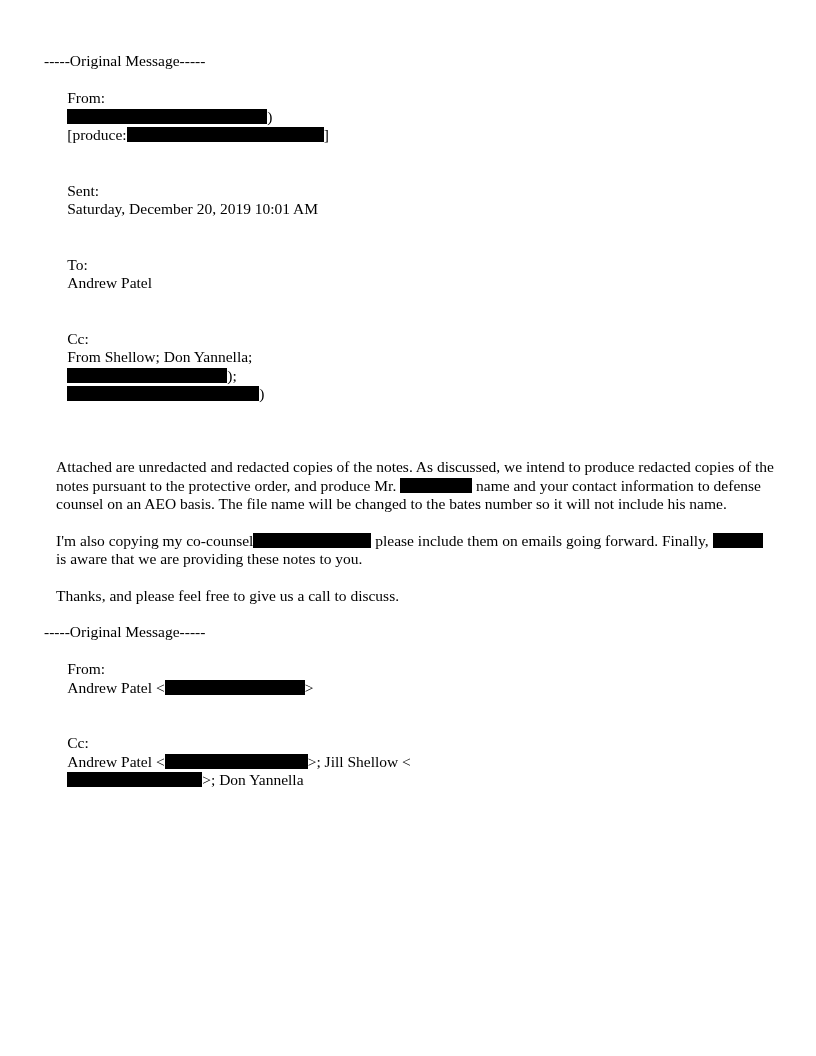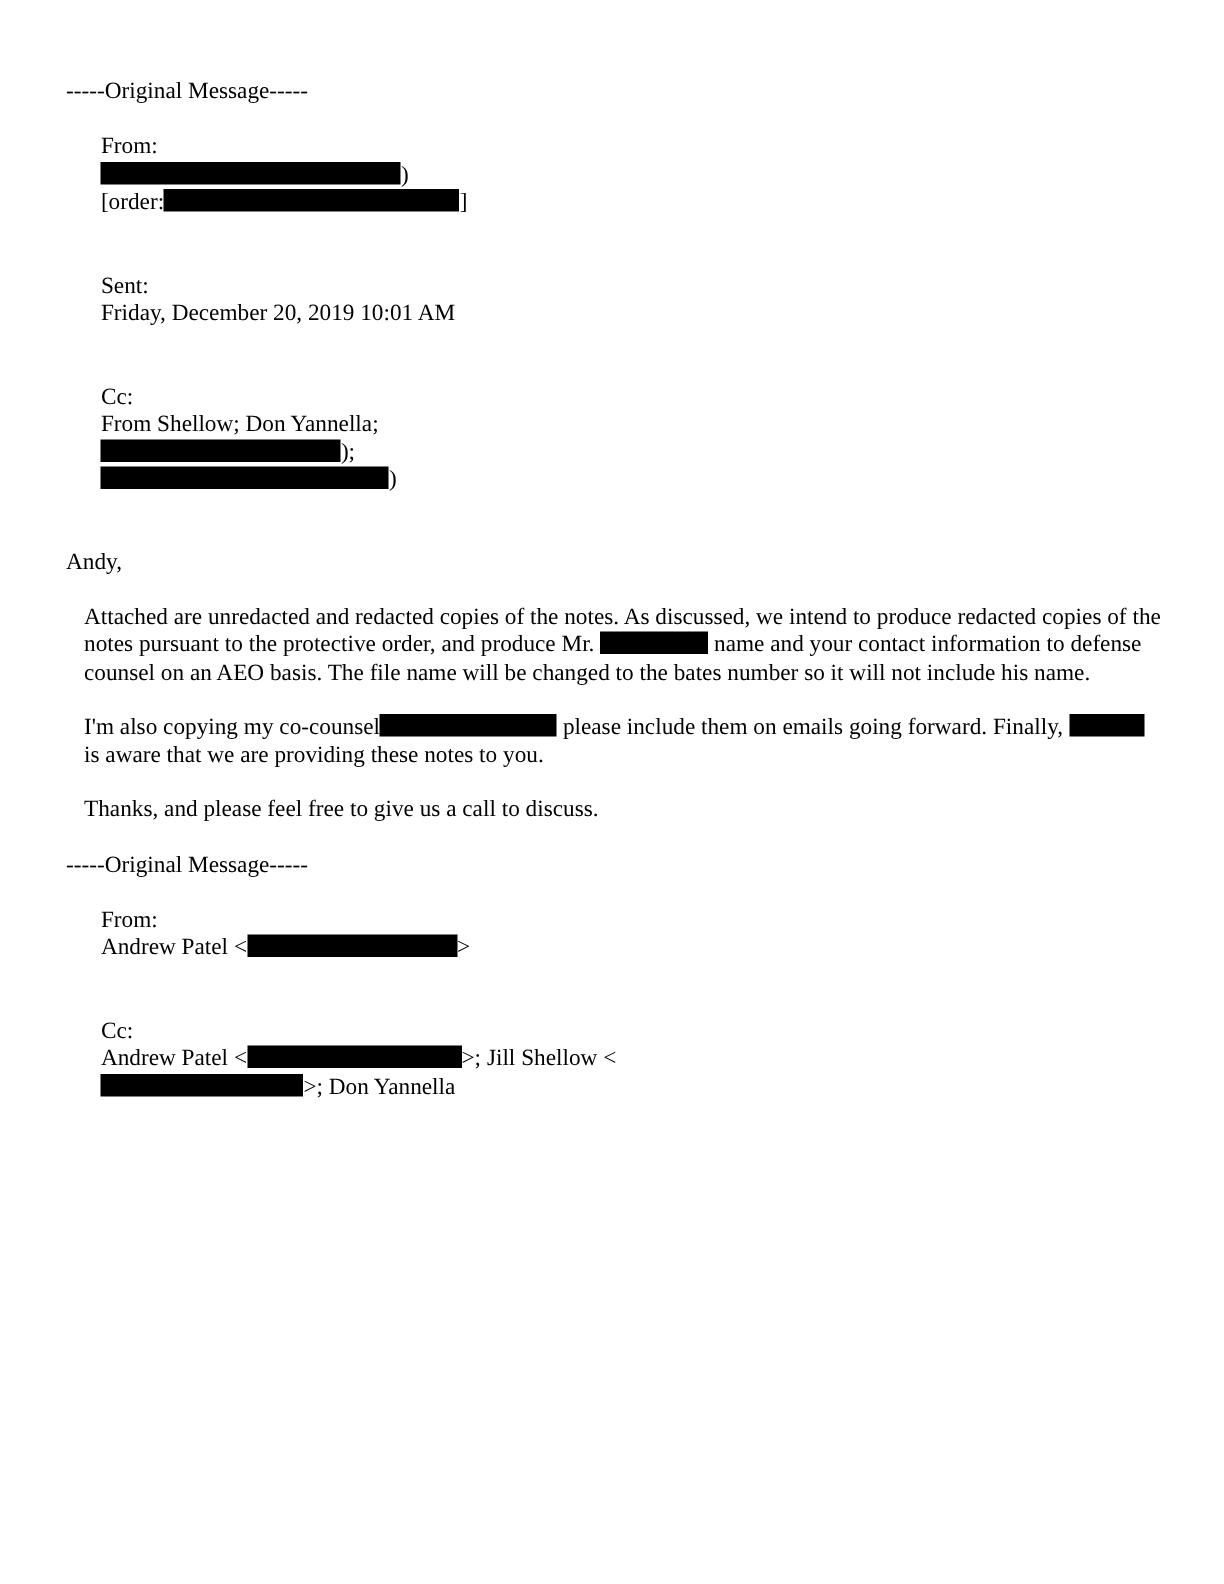--- a/index.html
+++ b/index.html
@@ -51,40 +51,43 @@
 <body>
 
 <div class="page">
   <div class="doc">
 
     <div class="line">-----Original Message-----</div>
 
     <div class="line">
       <span>From:</span>
       <span class="rd" style="width:200px"></span><span>)</span>
-      <span>[order:</span><span class="rd" style="width:197px"></span><span>]</span>
+      <span>[produce:</span><span class="rd" style="width:197px"></span><span>]</span>
     </div>
 
     <div class="line">
       <span>Sent:</span>
-      <span>Friday, December 20, 2019 10:01 AM</span>
+      <span>Saturday, December 20, 2019 10:01 AM</span>
     </div>
 
+    <div class="line">
+      <span>To:</span>
+      <span>Andrew Patel</span>
+    </div>
 
     <div class="line">
       <span>Cc:</span>
       <span>From Shellow; Don Yannella;</span>
       <span class="rd" style="width:160px"></span><span>);</span>
       <span class="rd" style="width:192px"></span><span>)</span>
     </div>
 
 
     <div class="spacer-sm"></div>
 
-    <div class="line">Andy,</div>
 
     <div class="spacer-sm"></div>
 
     <div class="para">
       <span>Attached are unredacted and redacted copies of the notes. As discussed, we intend to produce redacted copies of the notes pursuant to the protective order, and produce Mr.</span>
       <span class="rd" style="width:72px"></span>
       <span>name and your contact information to defense counsel on an AEO basis. The file name will be changed to the bates number so it will not include his name.</span>
     </div>
 
     <div class="spacer-sm"></div>

